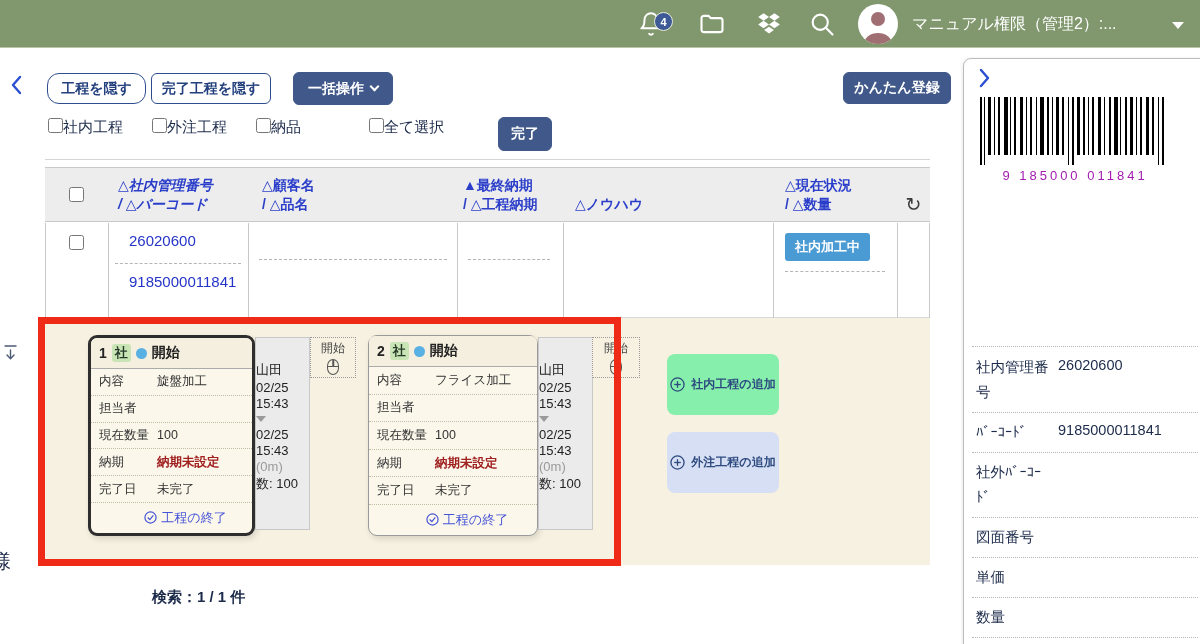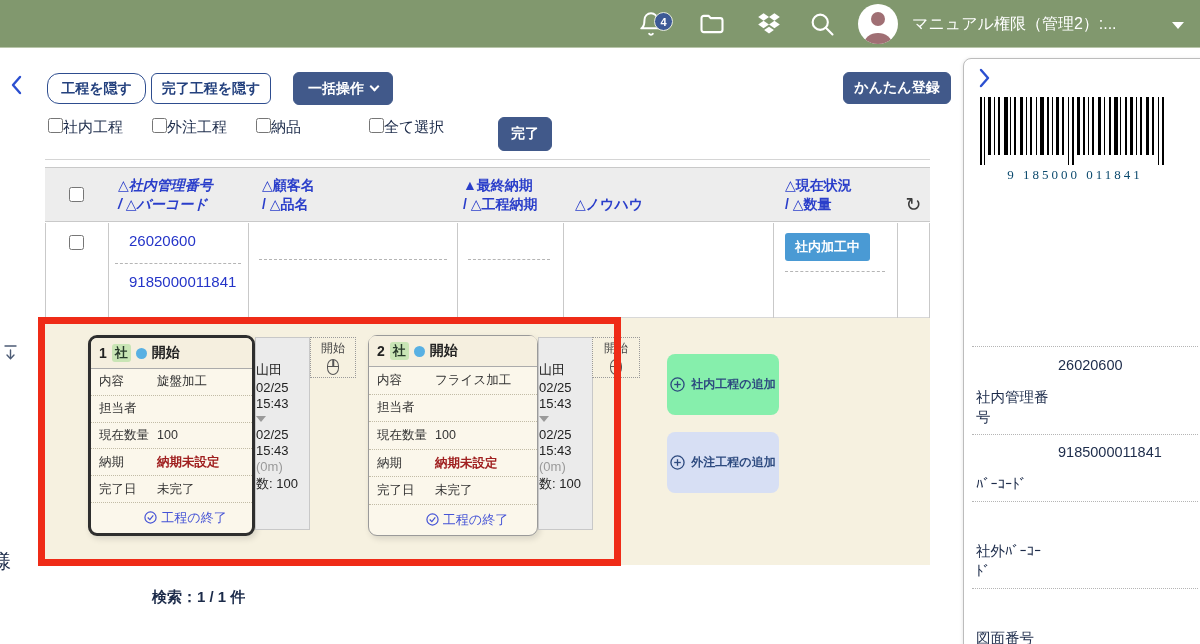--- a/index.html
+++ b/index.html
@@ -66,26 +66,26 @@
   .red-box { position:absolute; left:38px; top:317px; width:583px; height:249px; border:7px solid #ef2b17; z-index:40; pointer-events:none; }
 
   .search-count { position:absolute; left:152px; top:588px; font-size:15px; font-weight:bold; color:#1c2b4a; }
   .left-arrow-bar { position:absolute; left:3px; top:344px; }
   .sama { position:absolute; left:-9px; top:548px; font-size:20px; color:#1c2b4a; }
 
   
   .sidebar { position:absolute; left:963px; top:58px; width:250px; height:600px; background:#fff; border:1px solid #bcbcbc; border-radius:8px; box-shadow:0 1px 4px rgba(0,0,0,0.12); z-index:10; }
   .sb-chev { position:absolute; left:11px; top:8px; }
   .barcode-block { position:absolute; left:8px; top:38px; width:206px; height:88px; background:#fff; }
-  .barcode-digits { position:absolute; left:0; bottom:2px; width:100%; text-align:center; font-family:Liberation Serif, serif; font-size:13px; letter-spacing:3px; color:#0c4a6e; }
+  .barcode-digits { position:absolute; left:0; bottom:2px; width:100%; text-align:center; font-family:Liberation Sans, sans-serif; font-size:13px; letter-spacing:3px; color:#a21caf; }
   .move-btn { position:absolute; left:52px; top:238px; width:128px; height:36px; }
   .sb-sep { position:absolute; left:8px; top:287px; width:226px; border-top:1px dotted #b5b5b5; }
   .sb-fields { position:absolute; left:8px; top:289px; width:226px; }
   .sb-row { display:flex; align-items:flex-start; gap:8px; padding:7px 4px; border-bottom:1px dotted #b5b5b5; font-size:14.5px; color:#1c2b4a; }
-  .sb-row .sb-lbl { width:74px; flex:none; line-height:20px;margin-top:32px; }
+  .sb-row .sb-lbl { width:74px; flex:none; line-height:25px; }
   .sb-row .sb-val { line-height:20px; word-break:break-all; }
 </style>
 </head>
 <body>
 
 <div class="screen">
 
   <header class="topbar">
     <span class="tb-item bell-wrap" style="position:absolute;">
       <svg width="26" height="26" viewBox="0 0 24 24" fill="none" stroke="#fff" stroke-width="1.8" stroke-linecap="round" stroke-linejoin="round">

